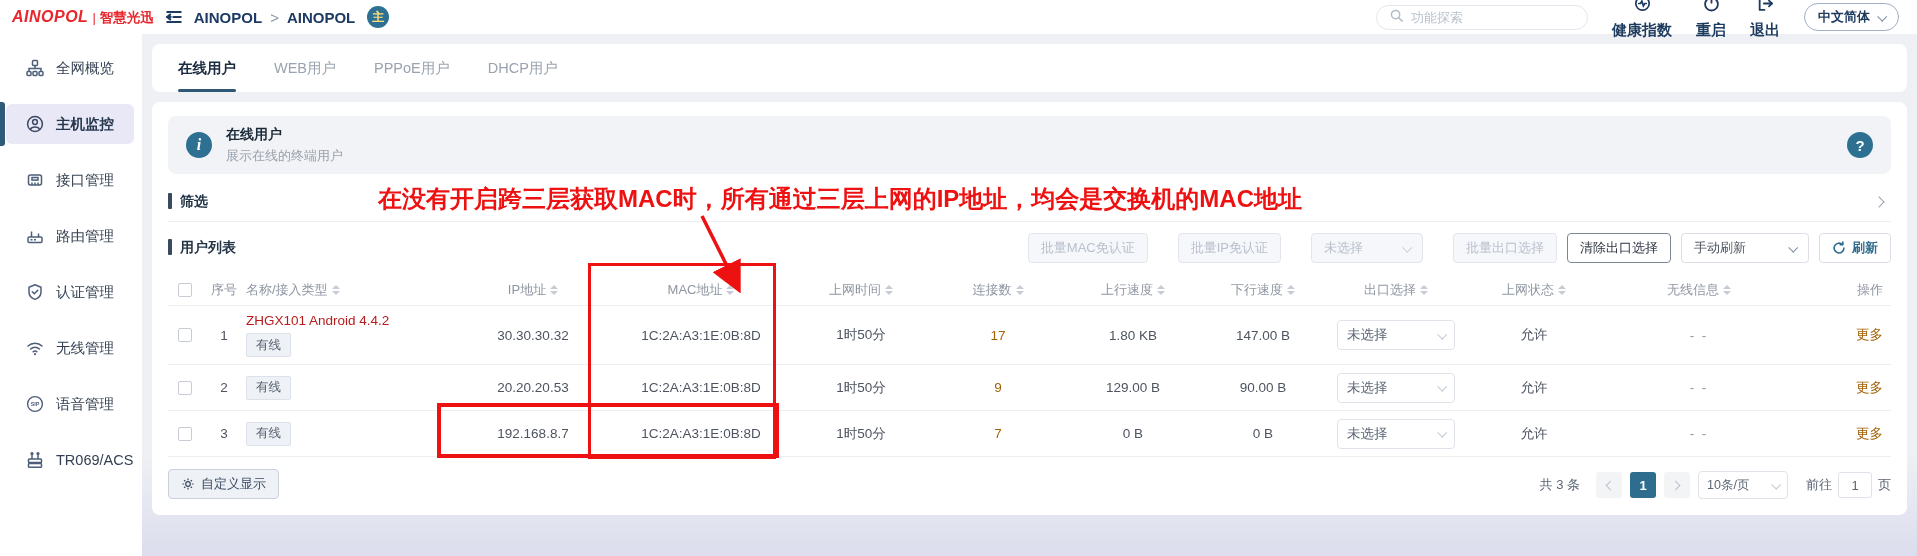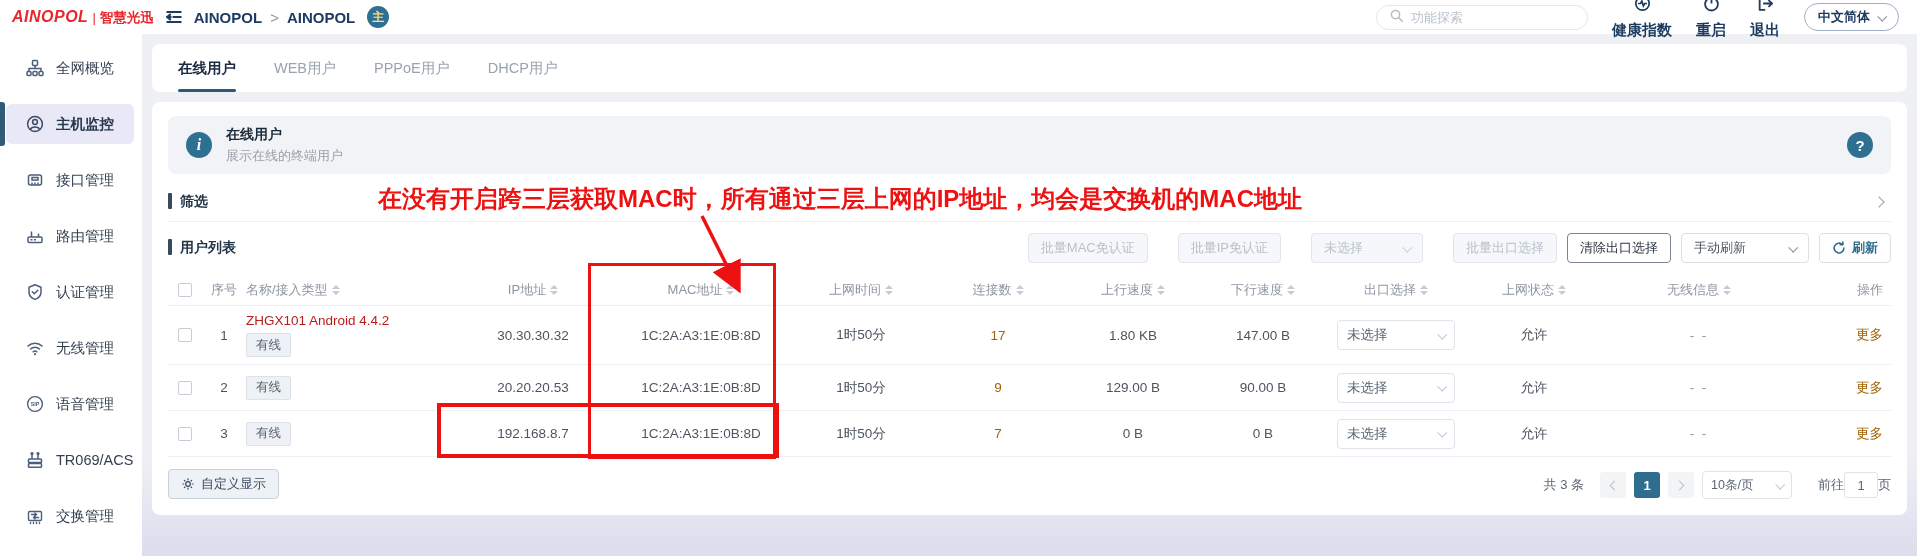--- a/index.html
+++ b/index.html
@@ -108,21 +108,21 @@
   .pg-btn { width:26px; height:26px; background:#f3f4f6; border-radius:3px; display:flex;
     align-items:center; justify-content:center; cursor:pointer; }
   .pg-btn .chev { border-color:#b9c0cc; }
   .chev-l { transform:rotate(135deg); margin-left:3px; }
   .chev-r { transform:rotate(-45deg); margin-right:3px; }
   .pg-cur { width:26px; height:26px; background:#2e6d8e; color:#fff; border-radius:3px;
     display:flex; align-items:center; justify-content:center; font-weight:bold; cursor:pointer; }
   .pg-size { width:90px; height:28px; border:1px solid #dfe3e9; border-radius:4px; display:flex;
     align-items:center; justify-content:space-between; padding:0 8px; font-size:12.5px; color:#5c6675; cursor:pointer; background:#fff; }
   .pg-size .chev { border-color:#c3c9d3; }
-  .goto { display:flex; align-items:center; gap:0; margin-left:18px; }
+  .goto { display:flex; align-items:center; gap:6px; margin-left:10px; }
   .goto input { width:34px; height:26px; border:1px solid #dfe3e9; border-radius:3px; text-align:center;
     font-size:13px; color:#5c6675; outline:none; }
   
   .ann { position:absolute; inset:0; pointer-events:none; z-index:40; }
   .ann-text { position:absolute; left:378px; top:183px; font-size:24px; font-weight:600;
     color:#ee1111; white-space:nowrap; }
   .ann-rect-mac { position:absolute; left:588px; top:263px; width:188px; height:196px; border:3px solid #ee1111; }
   .ann-rect-row3 { position:absolute; left:437px; top:403px; width:342px; height:55px; border:4px solid #ee1111; }
   .ann-arrow { position:absolute; left:688px; top:212px; }
 </style>
@@ -259,29 +259,20 @@
   </div>
   <div class="side-item">
     <svg width="18" height="18" viewBox="0 0 18 18" fill="none" stroke="#4d5e7a" stroke-width="1.5">
       <rect x="2.5" y="8" width="13" height="3.6" rx="0.8"></rect>
         <rect x="2.5" y="12.6" width="13" height="3.6" rx="0.8"></rect>
         <path d="M6 8 V3.5 M12 8 V3.5"></path>
         <circle cx="6" cy="2.6" r="0.9"></circle>
         <circle cx="12" cy="2.6" r="0.9"></circle>
     </svg>
     <span>TR069/ACS</span>
-  </div>
-  <div class="side-item">
-    <svg width="18" height="18" viewBox="0 0 18 18" fill="none" stroke="#4d5e7a" stroke-width="1.4" stroke-linecap="round">
-      <rect x="2.5" y="4.5" width="13" height="9" rx="1.2"></rect>
-        <path d="M5.5 7.5 h5 m-1.6-1.6 L10.5 7.5 l-1.6 1.6"></path>
-        <path d="M12.5 10.5 h-5 m1.6-1.6 L7.5 10.5 l1.6 1.6"></path>
-        <path d="M4.5 15.5 v1 M7.5 15.5 v1 M10.5 15.5 v1 M13.5 15.5 v1"></path>
-    </svg>
-    <span>交换管理</span>
   </div>
 </aside>
 
 <main class="content">
   <div class="tabs-card">
     <div class="tab active">在线用户</div>
     <div class="tab">WEB用户</div>
     <div class="tab">PPPoE用户</div>
     <div class="tab">DHCP用户</div>
   </div>

